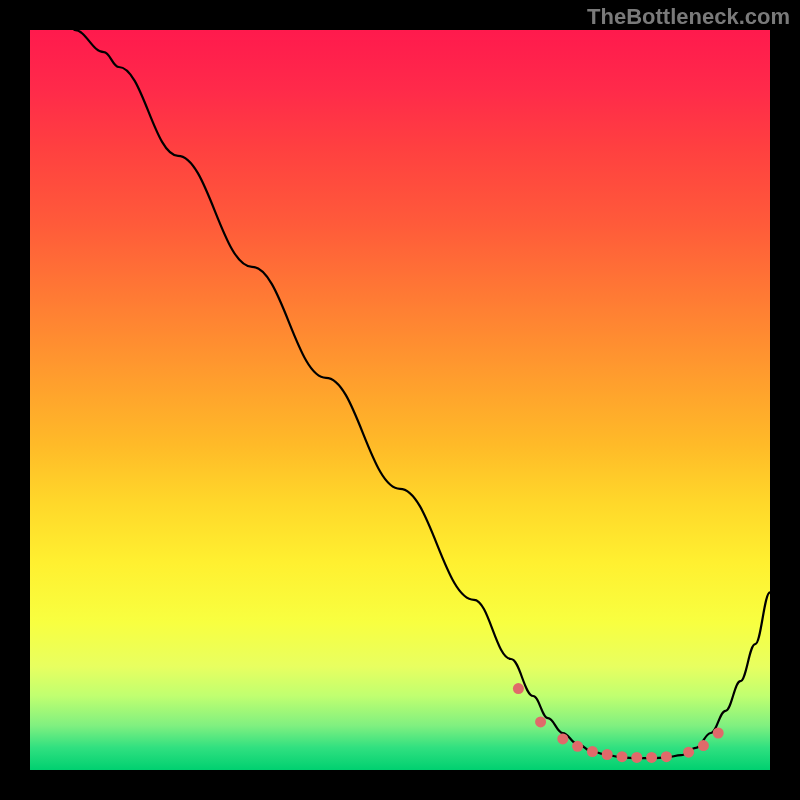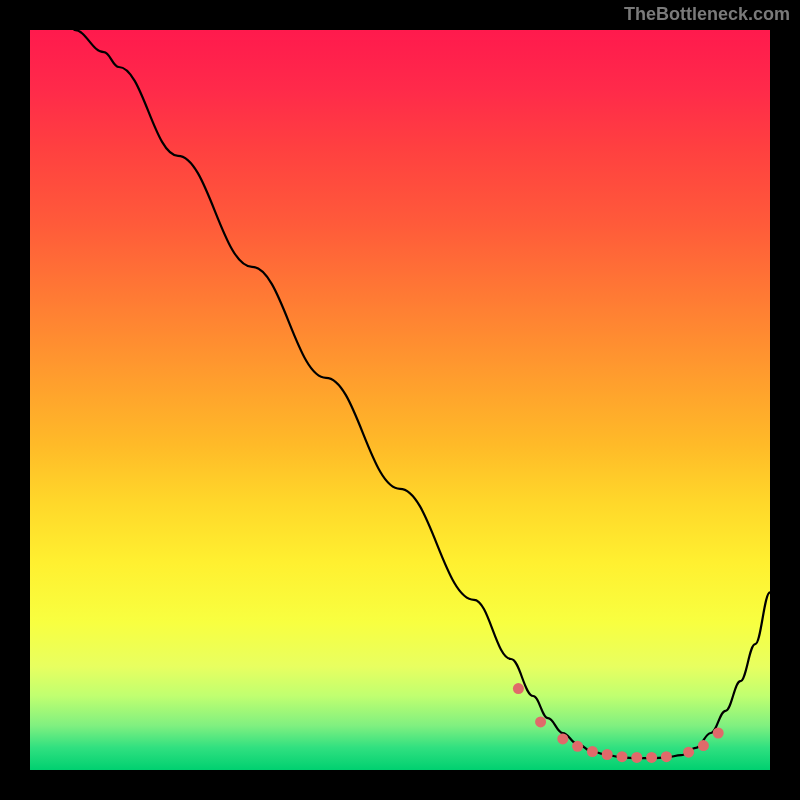--- a/index.html
+++ b/index.html
@@ -55,21 +55,21 @@
     stroke-linecap: round;
   }
   .dot {
     fill: #e06a6a;
   }
   .watermark {
     position: absolute;
     top: 4px;
     right: 10px;
     font-family: Arial, Helvetica, sans-serif;
-    font-size: 18px;
+    font-size: 22px;
     font-weight: bold;
     color: #7a7a7a;
     white-space: nowrap;
   }
 </style>
 </head>
 <body>
 
 <div class="outer">
   <div class="watermark">TheBottleneck.com</div>

